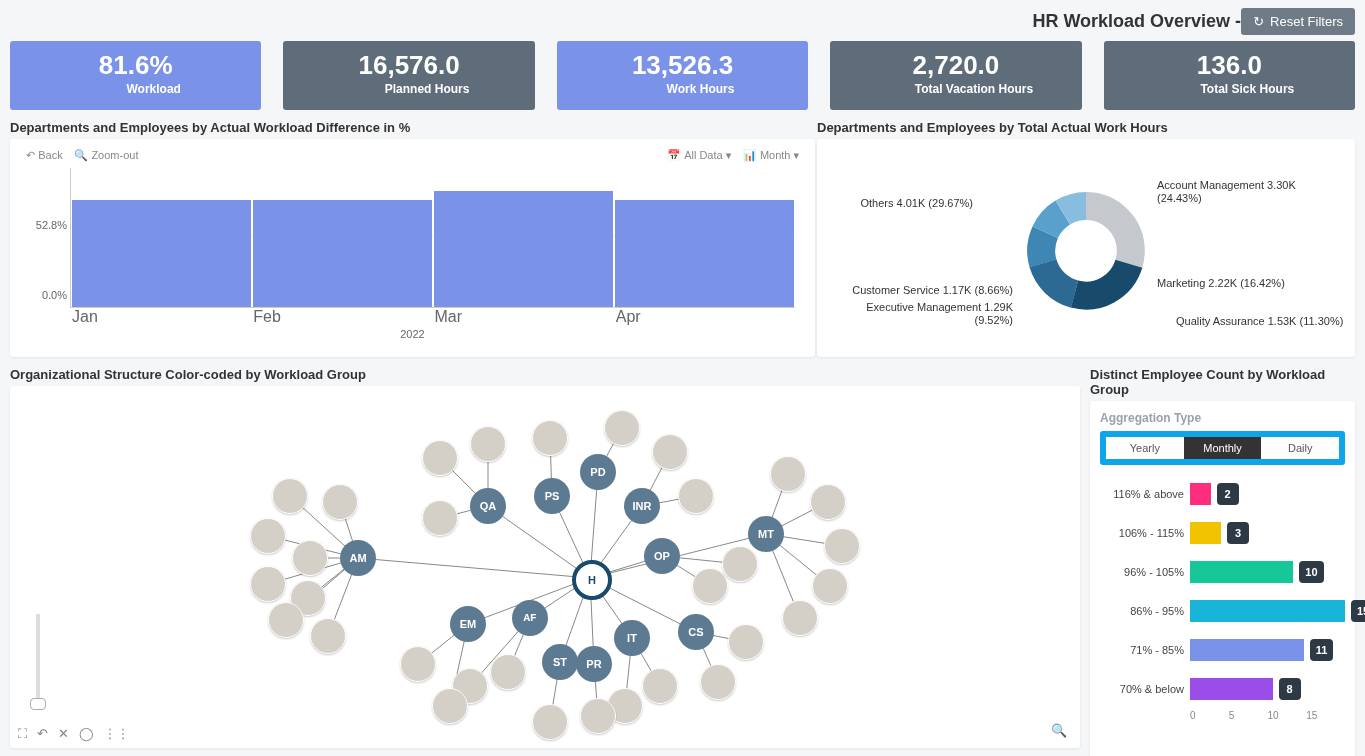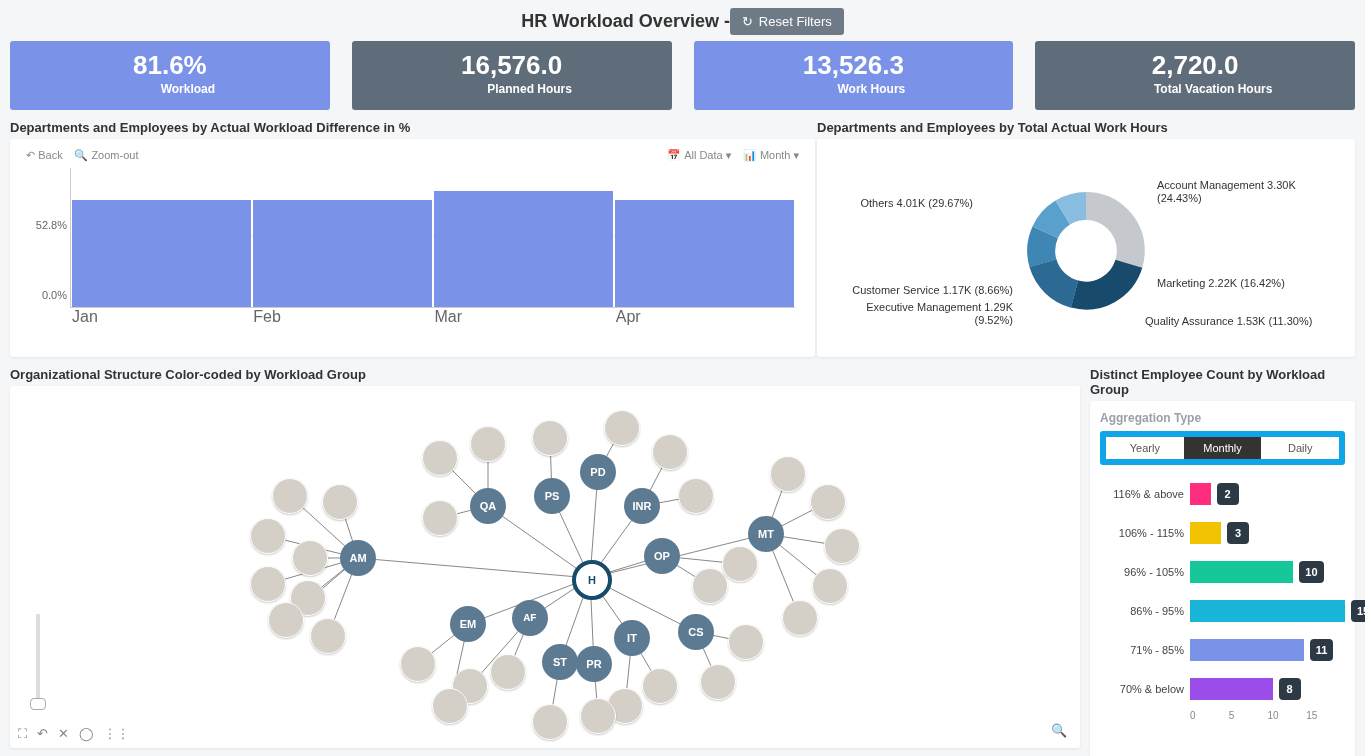--- a/index.html
+++ b/index.html
@@ -1,17 +1,17 @@
 <!DOCTYPE html>
 <html><head>
 <meta charset="utf-8">
 <style>
 * { box-sizing: border-box; margin: 0; padding: 0; }
 body { font-family: 'Segoe UI', Arial, sans-serif; background: #f5f6f8; color: #333; font-size: 13px; width: 1365px; height: 756px; overflow: hidden; padding: 8px 10px; }
-.header-row { display: flex; justify-content: center; align-items: center; margin-bottom: 6px; }
+.header-row { display: flex; justify-content: flex-end; align-items: center; margin-bottom: 6px; }
 .title-area { display: flex; align-items: baseline; gap: 6px; }
 .main-title { font-size: 18px; font-weight: 700; color: #333; }
 .breadcrumb { font-size: 12px; color: #666; }
 .reset-btn { background: #6e7b87; color: #fff; border: none; border-radius: 3px; padding: 6px 12px; font-size: 13px; cursor: pointer; display: flex; align-items: center; gap: 6px; }
 .kpi-row { display: flex; gap: 22px; margin-bottom: 10px; }
 .kpi-card { flex: 1; text-align: center; padding: 10px 0 14px; border-radius: 3px; color: #fff; }
 .kpi-blue { background: #7a92e8; }
 .kpi-grey { background: #5f6d7a; }
 .kpi-value { font-size: 26px; font-weight: 700; line-height: 1.1; }
 .kpi-label { font-size: 12px; font-weight: 600; margin-top: 2px; padding-left: 36px; }
@@ -84,20 +84,24 @@
       <div class="kpi-label">Planned Hours</div>
     </div>
     <div class="kpi-card kpi-blue">
       <div class="kpi-value">13,526.3</div>
       <div class="kpi-label">Work Hours</div>
     </div>
     <div class="kpi-card kpi-grey">
       <div class="kpi-value">2,720.0</div>
       <div class="kpi-label">Total Vacation Hours</div>
     </div>
+    <div class="kpi-card kpi-grey">
+      <div class="kpi-value">136.0</div>
+      <div class="kpi-label">Total Sick Hours</div>
+    </div>
   </div>
 
 <div class="row2">
   <div class="col-left">
     <div class="panel-title">Departments and Employees by Actual Workload Difference in %</div>
     <div class="panel bar-panel">
       <div class="bar-toolbar">
         <div class="tbar-left">
           <span class="tb-item">↶ <span>Back</span></span>
           <span class="tb-item">🔍 <span>Zoom-out</span></span>
@@ -115,40 +119,41 @@
           <div class="v-bar" style="left: 25.2%; width: 24.6%; height: 77%;"></div>
           <div class="v-bar" style="left: 50.2%; width: 24.6%; height: 83%;"></div>
           <div class="v-bar" style="left: 75.2%; width: 24.6%; height: 77%;"></div>
         </div>
       <div class="x-labels" id="x-labels">
           <div class="x-lab">Jan</div>
           <div class="x-lab">Feb</div>
           <div class="x-lab">Mar</div>
           <div class="x-lab">Apr</div>
         </div>
+      <div class="year-lab">2022</div>
     </div>
   </div>
   <div class="col-right">
     <div class="panel-title">Departments and Employees by Total Actual Work Hours</div>
     <div class="panel donut-panel">
       <svg class="donut-svg" width="140" height="140" viewBox="0 0 100 100">
 
         <circle cx="50" cy="50" r="32" fill="none" stroke="#c5c9ce" stroke-width="20" stroke-dasharray="59.6 141.4" transform="rotate(-90 50 50)"></circle>
         <circle cx="50" cy="50" r="32" fill="none" stroke="#174a6b" stroke-width="20" stroke-dasharray="49.1 151.9" transform="rotate(16.8 50 50)"></circle>
         <circle cx="50" cy="50" r="32" fill="none" stroke="#2c6a94" stroke-width="20" stroke-dasharray="33.0 168.0" transform="rotate(104.7 50 50)"></circle>
         <circle cx="50" cy="50" r="32" fill="none" stroke="#3e86b3" stroke-width="20" stroke-dasharray="22.7 178.3" transform="rotate(163.8 50 50)"></circle>
         <circle cx="50" cy="50" r="32" fill="none" stroke="#5aa0cc" stroke-width="20" stroke-dasharray="19.1 181.9" transform="rotate(204.5 50 50)"></circle>
         <circle cx="50" cy="50" r="32" fill="none" stroke="#88bde0" stroke-width="20" stroke-dasharray="17.4 183.6" transform="rotate(238.8 50 50)"></circle>
       </svg>
       <div class="donut-label" style="left:26px; top:58px; text-align:right; width:130px">Others 4.01K (29.67%)</div>
       <div class="donut-label" style="left:340px; top:40px">
         <span>Account Management 3.30K</span><br><span>(24.43%)</span>
       </div>
       <div class="donut-label" style="left:340px; top:138px">Marketing 2.22K (16.42%)</div>
-      <div class="donut-label" style="left:328px; top:176px">Quality Assurance 1.53K (11.30%)</div>
+      <div class="donut-label" style="left:359px; top:176px">Quality Assurance 1.53K (11.30%)</div>
       <div class="donut-label" style="left:16px; top:145px; text-align:right; width:180px">Customer Service 1.17K (8.66%)</div>
       <div class="donut-label" style="left:16px; top:162px; text-align:right; width:180px">
         <span>Executive Management 1.29K</span><br><span>(9.52%)</span>
       </div>
     </div>
   </div>
 </div>
 
 <div class="row3">
   <div class="org-col">

